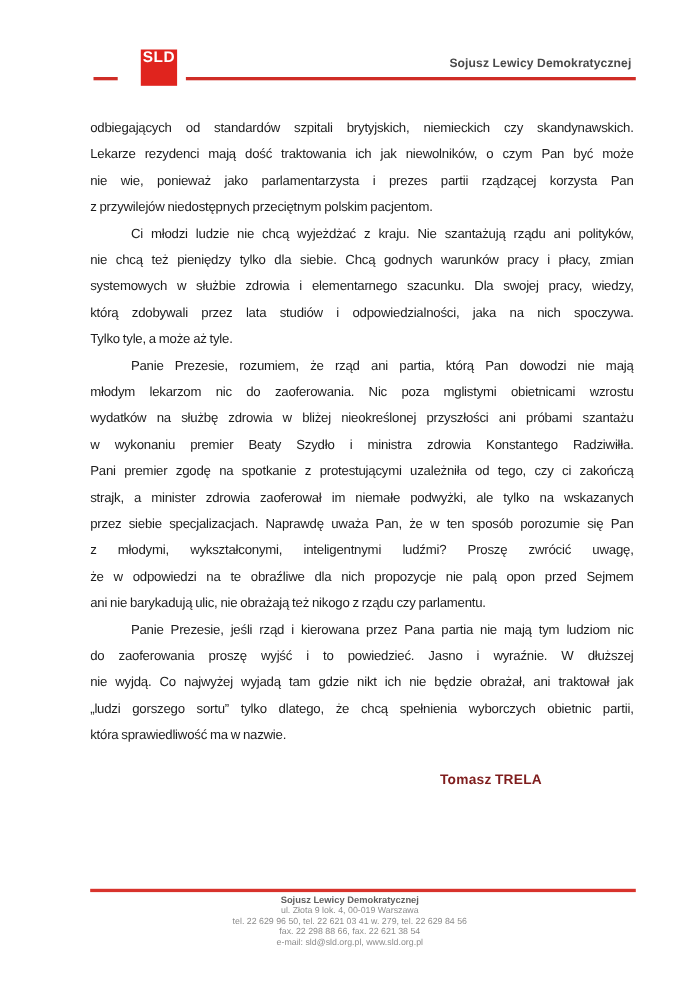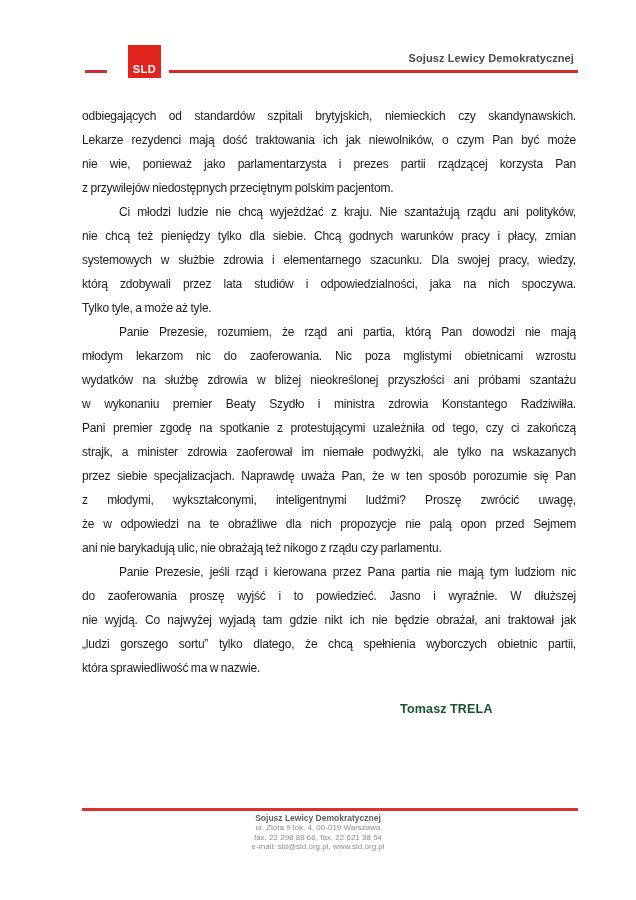--- a/index.html
+++ b/index.html
@@ -17,22 +17,22 @@
   .hdr-dash {
     position: absolute; left: 85px; top: 70px;
     width: 22px; height: 2.5px; background: #cf2d26;
   }
   .logo {
     position: absolute; left: 128px; top: 45px;
     width: 33px; height: 33px; background: #e0241e;
     display: flex; align-items: flex-end; justify-content: center;
   }
   .logo span {
-    color: #ffffff; font-weight: 700; font-size: 11px;
-    letter-spacing: 0.5px; padding-bottom: 3px;
+    color: #ffffff; font-weight: 700; font-size: 14px;
+    letter-spacing: 0.5px; padding-bottom: 19px;
   }
   .hdr-rule {
     position: absolute; left: 169px; top: 70px;
     width: 409px; height: 2.5px; background: #cf2d26;
   }
   .hdr-title {
     position: absolute; right: 62px; top: 52px;
     font-size: 11px; font-weight: 700; color: #4a4a4a;
     letter-spacing: 0.1px;
   }
@@ -46,21 +46,21 @@
   .line {
     height: 24px; line-height: 24px; overflow: hidden;
     text-align: justify; text-align-last: justify;
     white-space: normal;
   }
   .line.last { text-align-last: left; }
   .line.indent { text-indent: 37px; }
 
   .signature {
     margin-top: 22px; padding-left: 318px;
-    font-size: 12.5px; font-weight: 700; color: #14532d;
+    font-size: 12.5px; font-weight: 700; color: #7f1d1d;
     letter-spacing: 0.2px;
   }
 
   
   .ftr-rule {
     position: absolute; left: 82px; top: 808px;
     width: 496px; height: 2.5px; background: #d8332c;
   }
   .ftr-block {
     position: absolute; left: 0; top: 813px; width: 636px;
@@ -121,17 +121,18 @@
           <div class="line last">która sprawiedliwość ma w nazwie.</div>
         </div>
       </div>
     <div class="signature">Tomasz TRELA</div>
   </div>
 
   <div class="ftr-rule"></div>
   <div class="ftr-block">
     <div class="ftr-org">Sojusz Lewicy Demokratycznej</div>
     <div class="ftr-line">ul. Złota 9 lok. 4, 00-019 Warszawa</div>
+    <div class="ftr-line">tel.  22 629 96 50, tel.  22 621 03 41 w. 279, tel.  22 629 84 56</div>
     <div class="ftr-line">fax. 22 298 88 66, fax. 22 621 38 54</div>
     <div class="ftr-line">e-mail: sld@sld.org.pl, www.sld.org.pl</div>
   </div>
 
 </div>
 
 </body></html>

